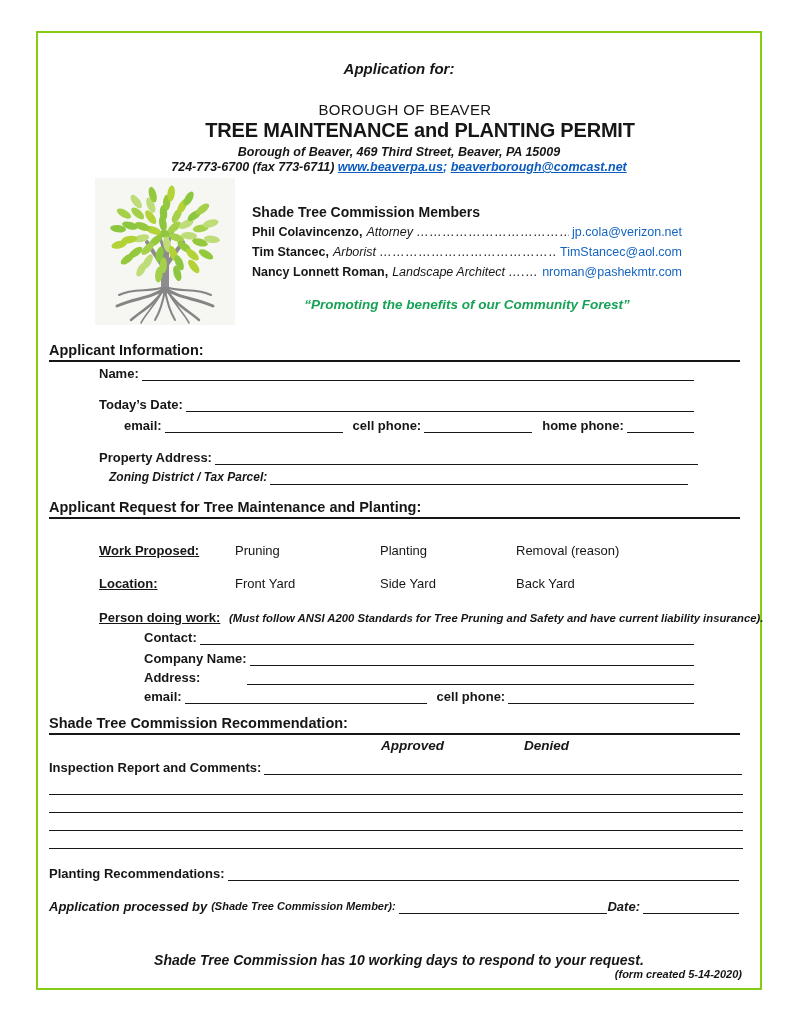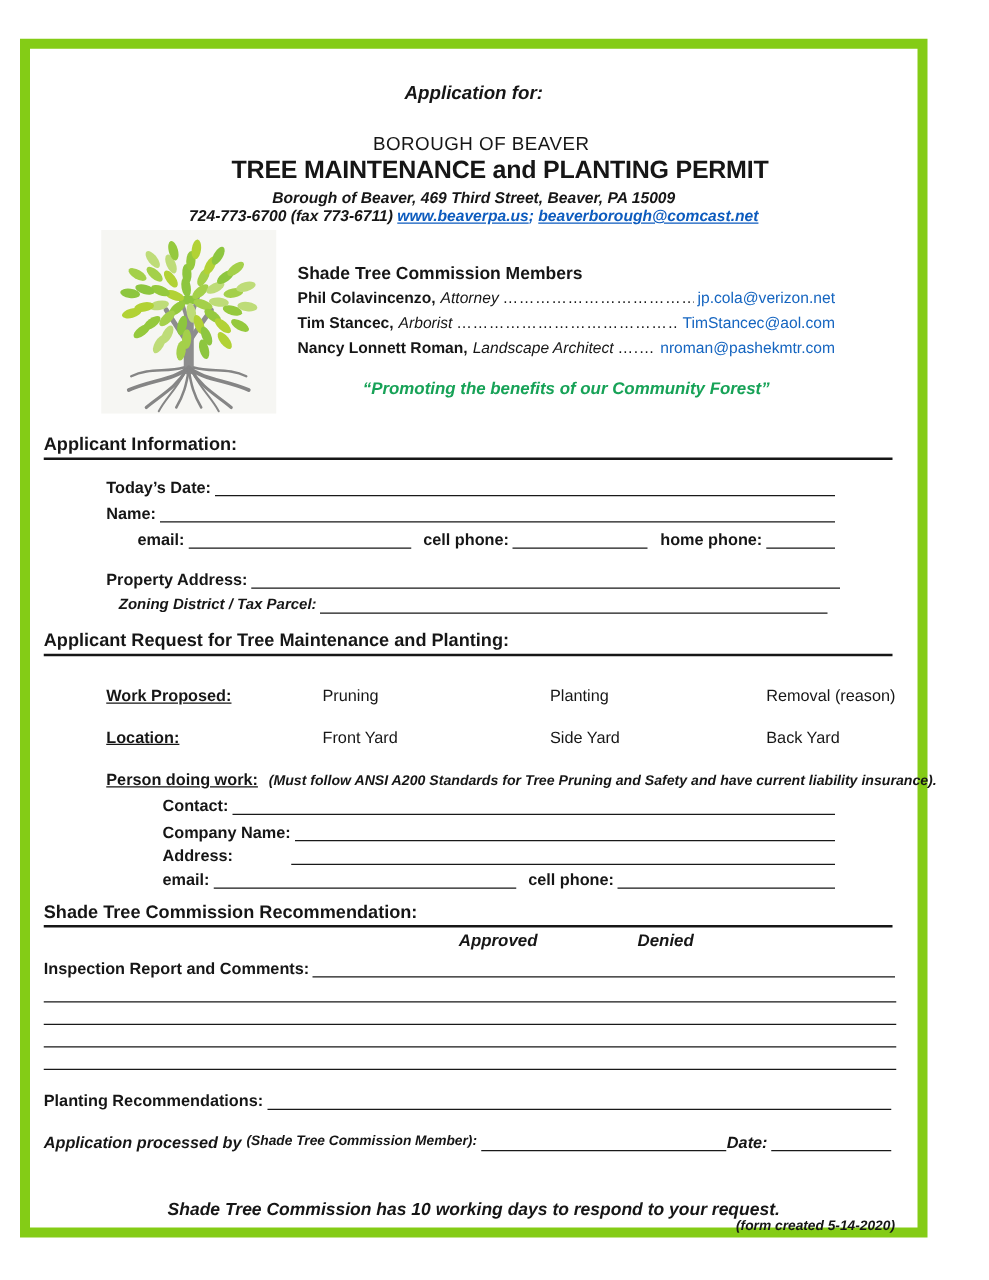--- a/index.html
+++ b/index.html
@@ -1,22 +1,22 @@
 <!DOCTYPE html>
 <html><head>
 <meta charset="utf-8">
 <style>
   * { margin: 0; padding: 0; box-sizing: border-box; }
   html, body { width: 791px; height: 1024px; background: #ffffff; overflow: hidden; }
   body { font-family: "Liberation Sans", "DejaVu Sans", sans-serif; color: #161616; }
 
   .page {
-    position: absolute; left: 16px; top: 31px;
+    position: absolute; left: 36px; top: 31px;
     width: 726px; height: 959px;
-    border: 8px solid #84cc16;
+    border: 2px solid #84cc16;
   }
 
   
   .app-for { margin-top: 27px; text-align: center; font-size: 15px; font-weight: bold; font-style: italic; }
   .org-line { margin-top: 24px; text-align: center; font-size: 15px; letter-spacing: .4px; padding-left: 12px; }
   .form-title { margin-top: 1px; text-align: center; font-size: 20px; font-weight: bold; letter-spacing: -.2px; margin-left: 42px; }
   .addr-line { margin-top: 3px; text-align: center; font-size: 12.5px; font-weight: bold; font-style: italic; }
   .phone-line { margin-top: 1px; text-align: center; font-size: 12.5px; font-weight: bold; font-style: italic; }
   .phone-line a { color: #0c5bbe; text-decoration: underline; cursor: pointer; }
   .phone-line .sep { color: #0c5bbe; }
@@ -52,21 +52,21 @@
   .r-today    { margin: 12px 66px 0 61px; }
   .r-name     { margin:  2px 66px 0 61px; }
   .r-email    { margin:  2px 66px 0 86px; }
   .r-property { margin:  13px 62px 0 61px; }
   .r-zoning   { margin:  1px 72px 0 71px; font-size: 12px; }
   .r-zoning .lbl { font-style: italic; }
 
   .mlbl { margin-left: 10px; }
 
   
-  .opt-row { display: flex; margin: 0 0 0 61px; font-size: 13px; line-height: 19px; gap: 37px; }
+  .opt-row { display: flex; margin: 0 0 0 61px; font-size: 13px; line-height: 19px; }
   .opt-row .head { width: 136px; font-weight: bold; }
   .opt-row .head span { text-decoration: underline; }
   .opt-row .o1 { width: 145px; }
   .opt-row .o2 { width: 136px; }
   .r-work { margin-top: 22px; }
   .r-loc  { margin-top: 14px; }
 
   
   .r-person { margin: 15px 20px 0 61px; font-size: 13px; line-height: 19px; white-space: nowrap; }
   .r-person .plbl { font-weight: bold; text-decoration: underline; }
@@ -203,26 +203,26 @@
         <span class="m-dots">….……………………</span>
         <a class="m-email">nroman@pashekmtr.com</a>
       </div>
 
       <div class="motto">“Promoting the benefits of our Community Forest”</div>
     </div>
   </div>
 
   <div class="sec-head h-applicant">Applicant Information:</div>
 
+  <div class="frow r-name">
+    <span class="lbl">Name:</span>
+    <span class="fill"></span>
+  </div>
   <div class="frow r-today">
     <span class="lbl">Today’s Date:</span>
-    <span class="fill"></span>
-  </div>
-  <div class="frow r-name">
-    <span class="lbl">Name:</span>
     <span class="fill"></span>
   </div>
   <div class="frow r-email">
     <span class="lbl">email:</span>
     <span class="fill fx" style="width:178px"></span>
     <span class="lbl mlbl">cell phone:</span>
     <span class="fill fx" style="width:108px"></span>
     <span class="lbl mlbl">home phone:</span>
     <span class="fill"></span>
   </div>

